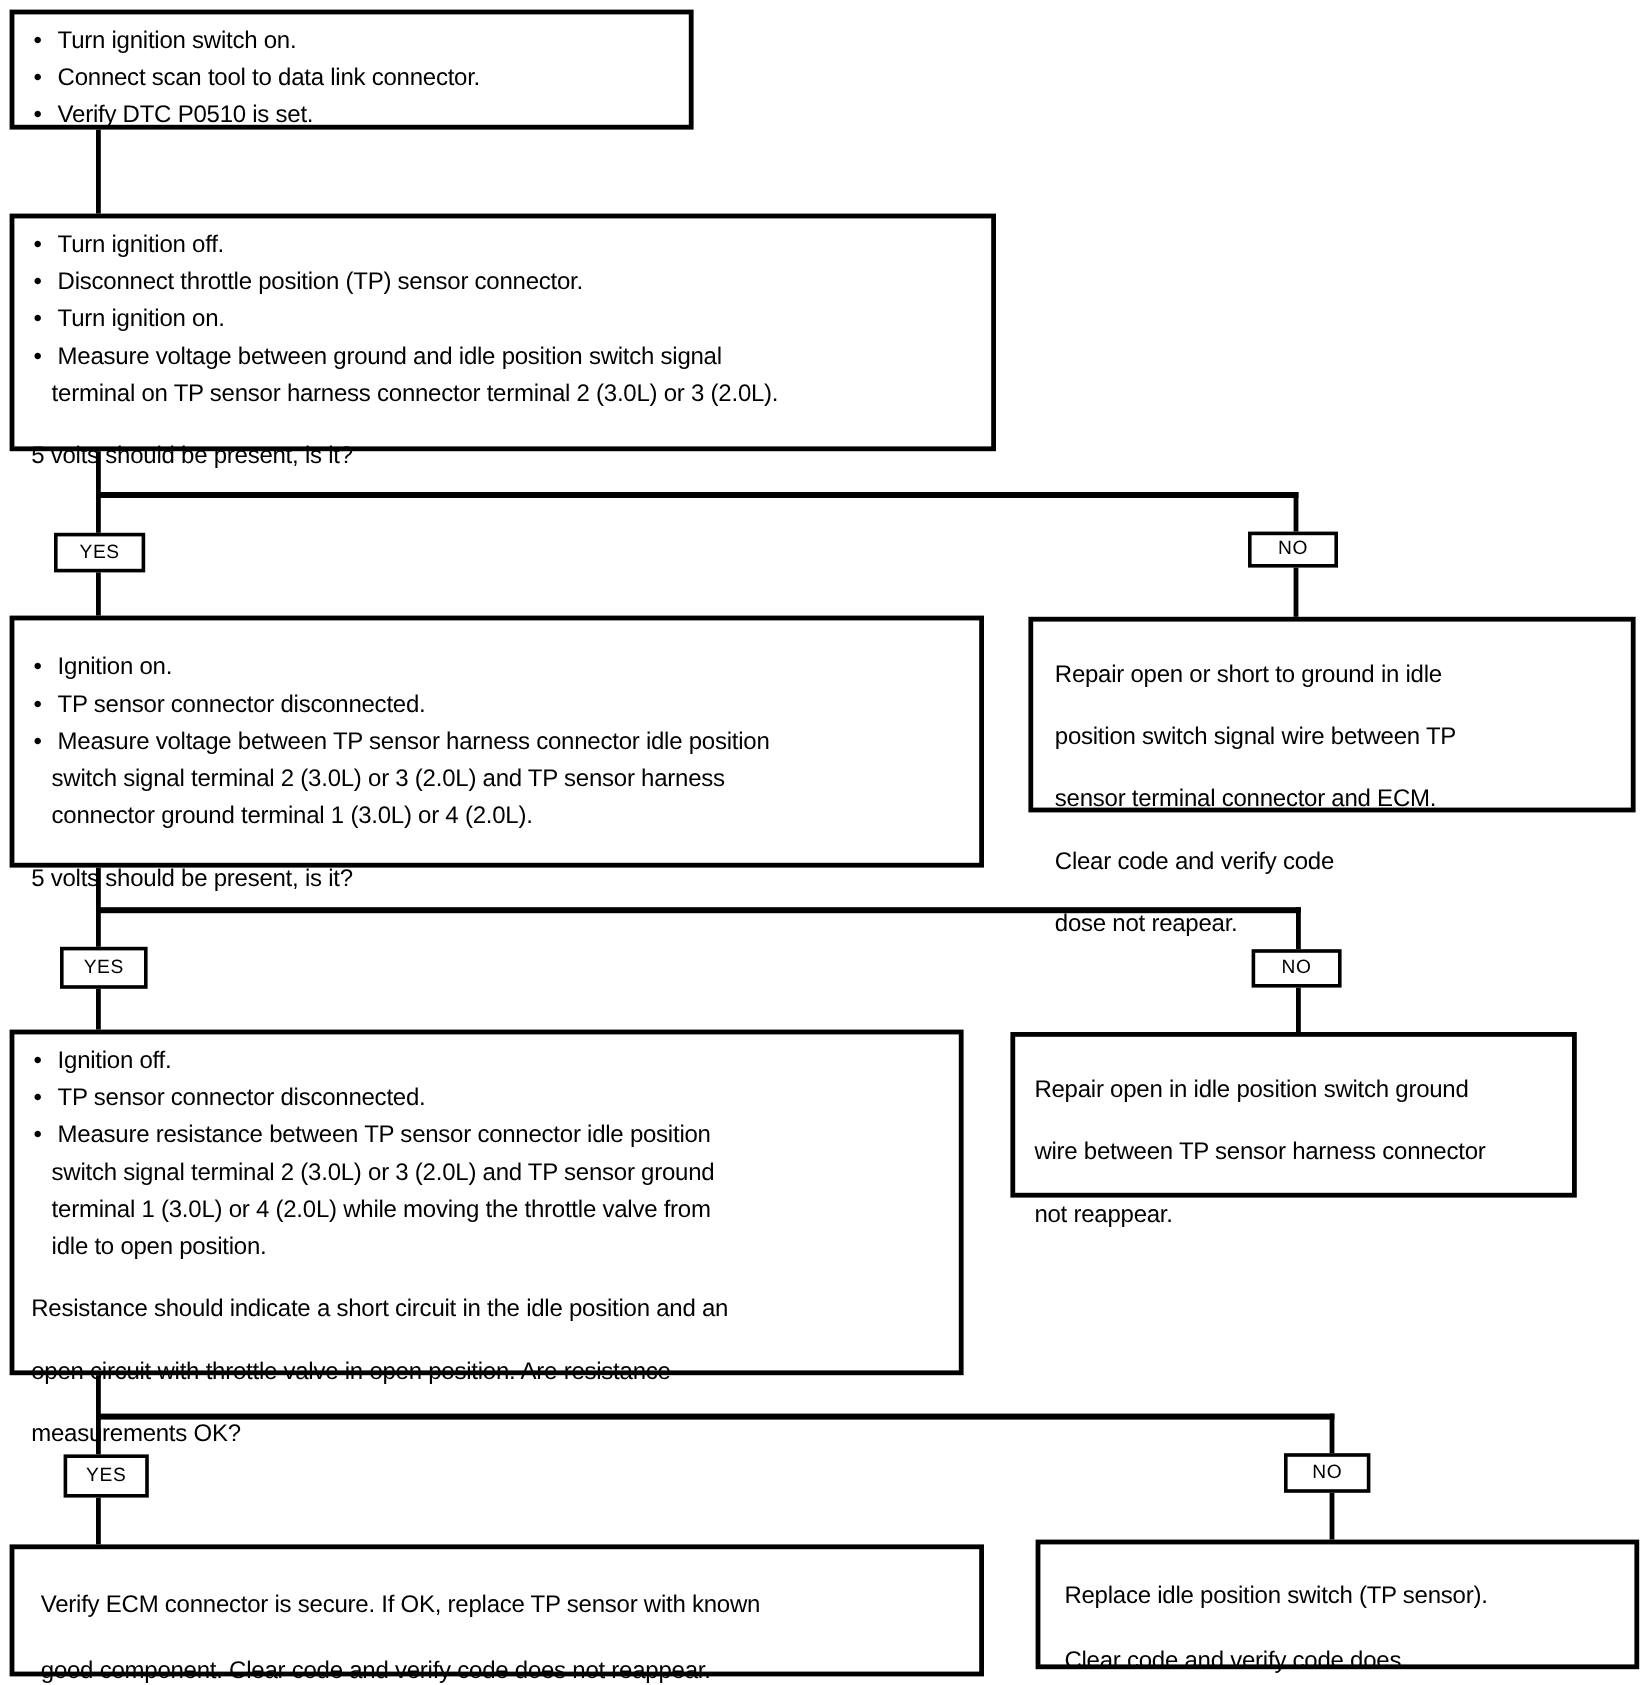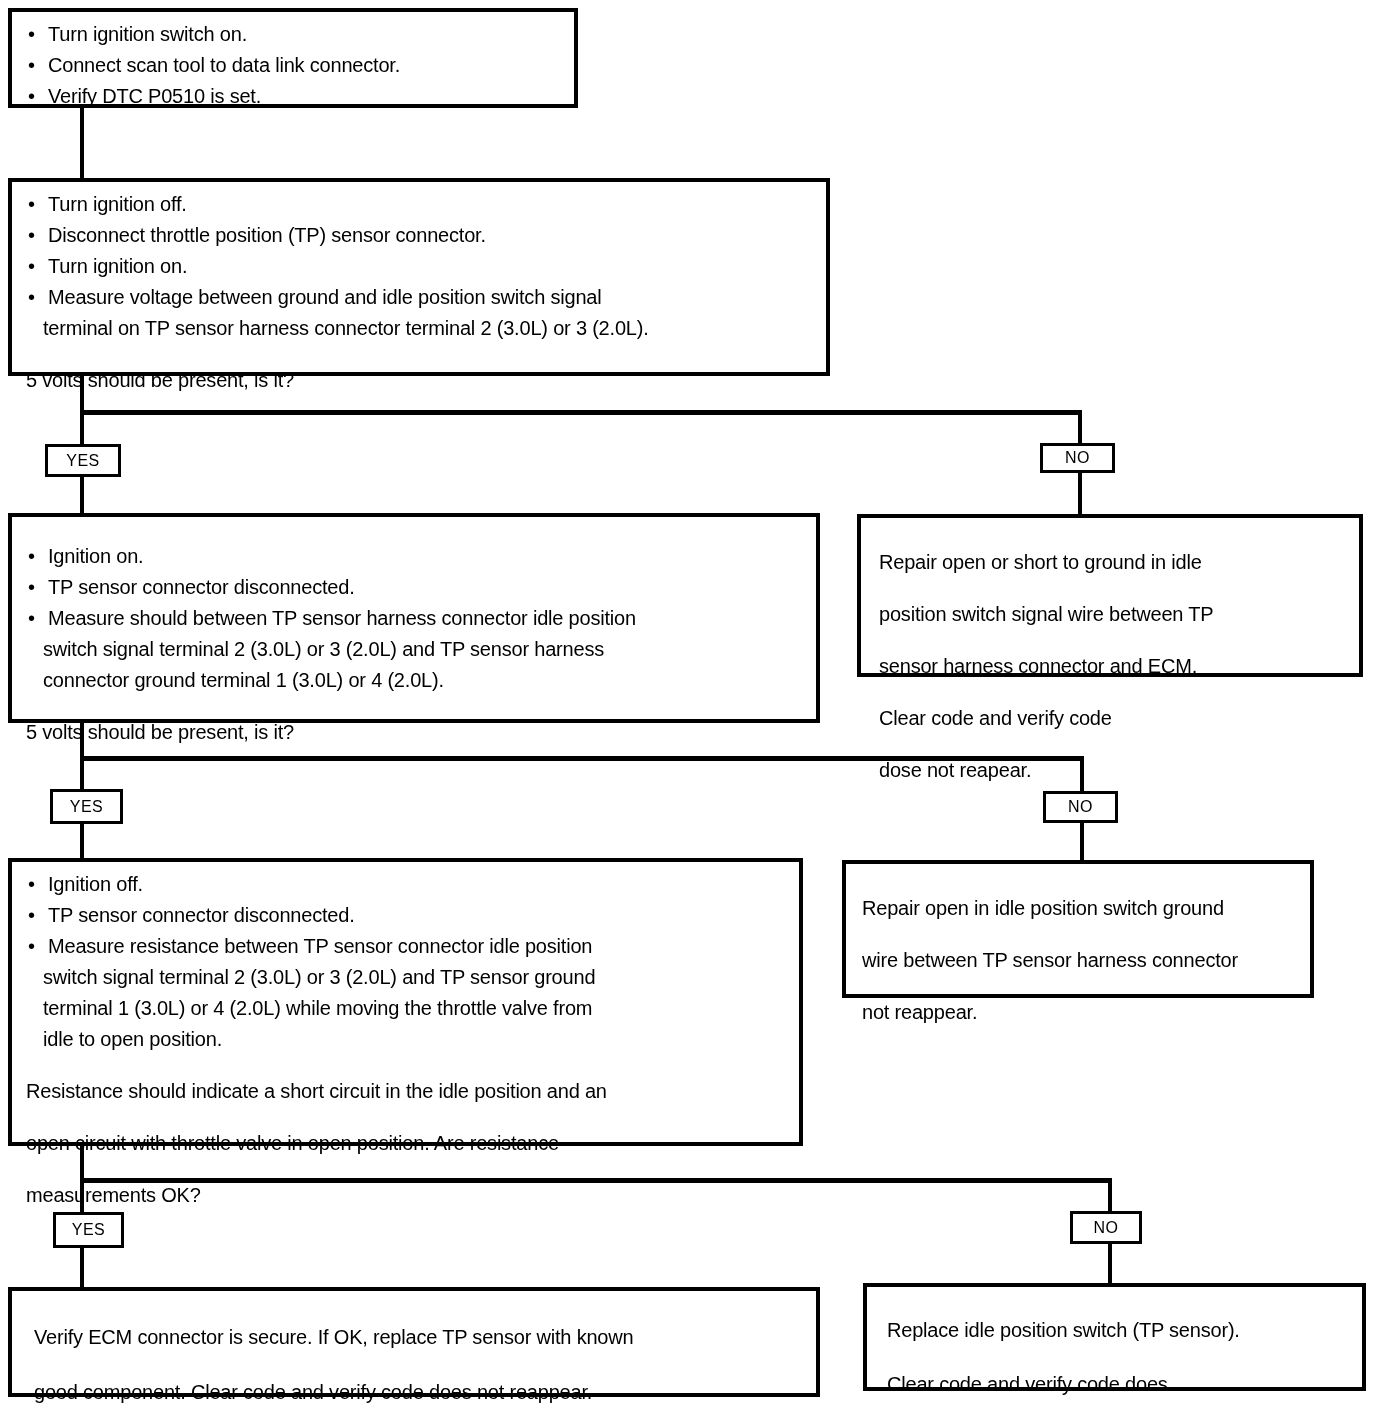--- a/index.html
+++ b/index.html
@@ -72,30 +72,30 @@
   <div class="tag" style="left:45px;top:444px;width:76px;height:33px">
       <span>YES</span>
     </div>
   <div class="tag" style="left:1040px;top:443px;width:75px;height:30px">
       <span>NO</span>
     </div>
 
   <div class="box" style="left:8px;top:513px;width:812px;height:210px;padding-top:24px">
     <div class="ln b" data-bullet="•">Ignition on.</div>
     <div class="ln b" data-bullet="•">TP sensor connector disconnected.</div>
-    <div class="ln b" data-bullet="•">Measure should between TP sensor harness connector idle position</div>
+    <div class="ln b" data-bullet="•">Measure voltage between TP sensor harness connector idle position</div>
     <div class="ln c">switch signal terminal 2 (3.0L) or 3 (2.0L) and TP sensor harness</div>
     <div class="ln c">connector ground terminal 1 (3.0L) or 4 (2.0L).</div>
     <div class="ln p">5 volts should be present, is it?</div>
   </div>
 
   <div class="box" style="left:857px;top:514px;width:506px;height:163px;padding:8px 4px 0 18px">
     <div class="ln p">Repair open or short to ground in idle</div>
     <div class="ln p">position switch signal wire between TP</div>
-    <div class="ln p">sensor harness connector and ECM.</div>
+    <div class="ln p">sensor terminal connector and ECM.</div>
     <div class="ln p">Clear code and verify code</div>
     <div class="ln p">dose not reapear.</div>
   </div>
 
   <div class="tag" style="left:50px;top:789px;width:73px;height:35px">
       <span>YES</span>
     </div>
   <div class="tag" style="left:1043px;top:791px;width:75px;height:32px">
       <span>NO</span>
     </div>

